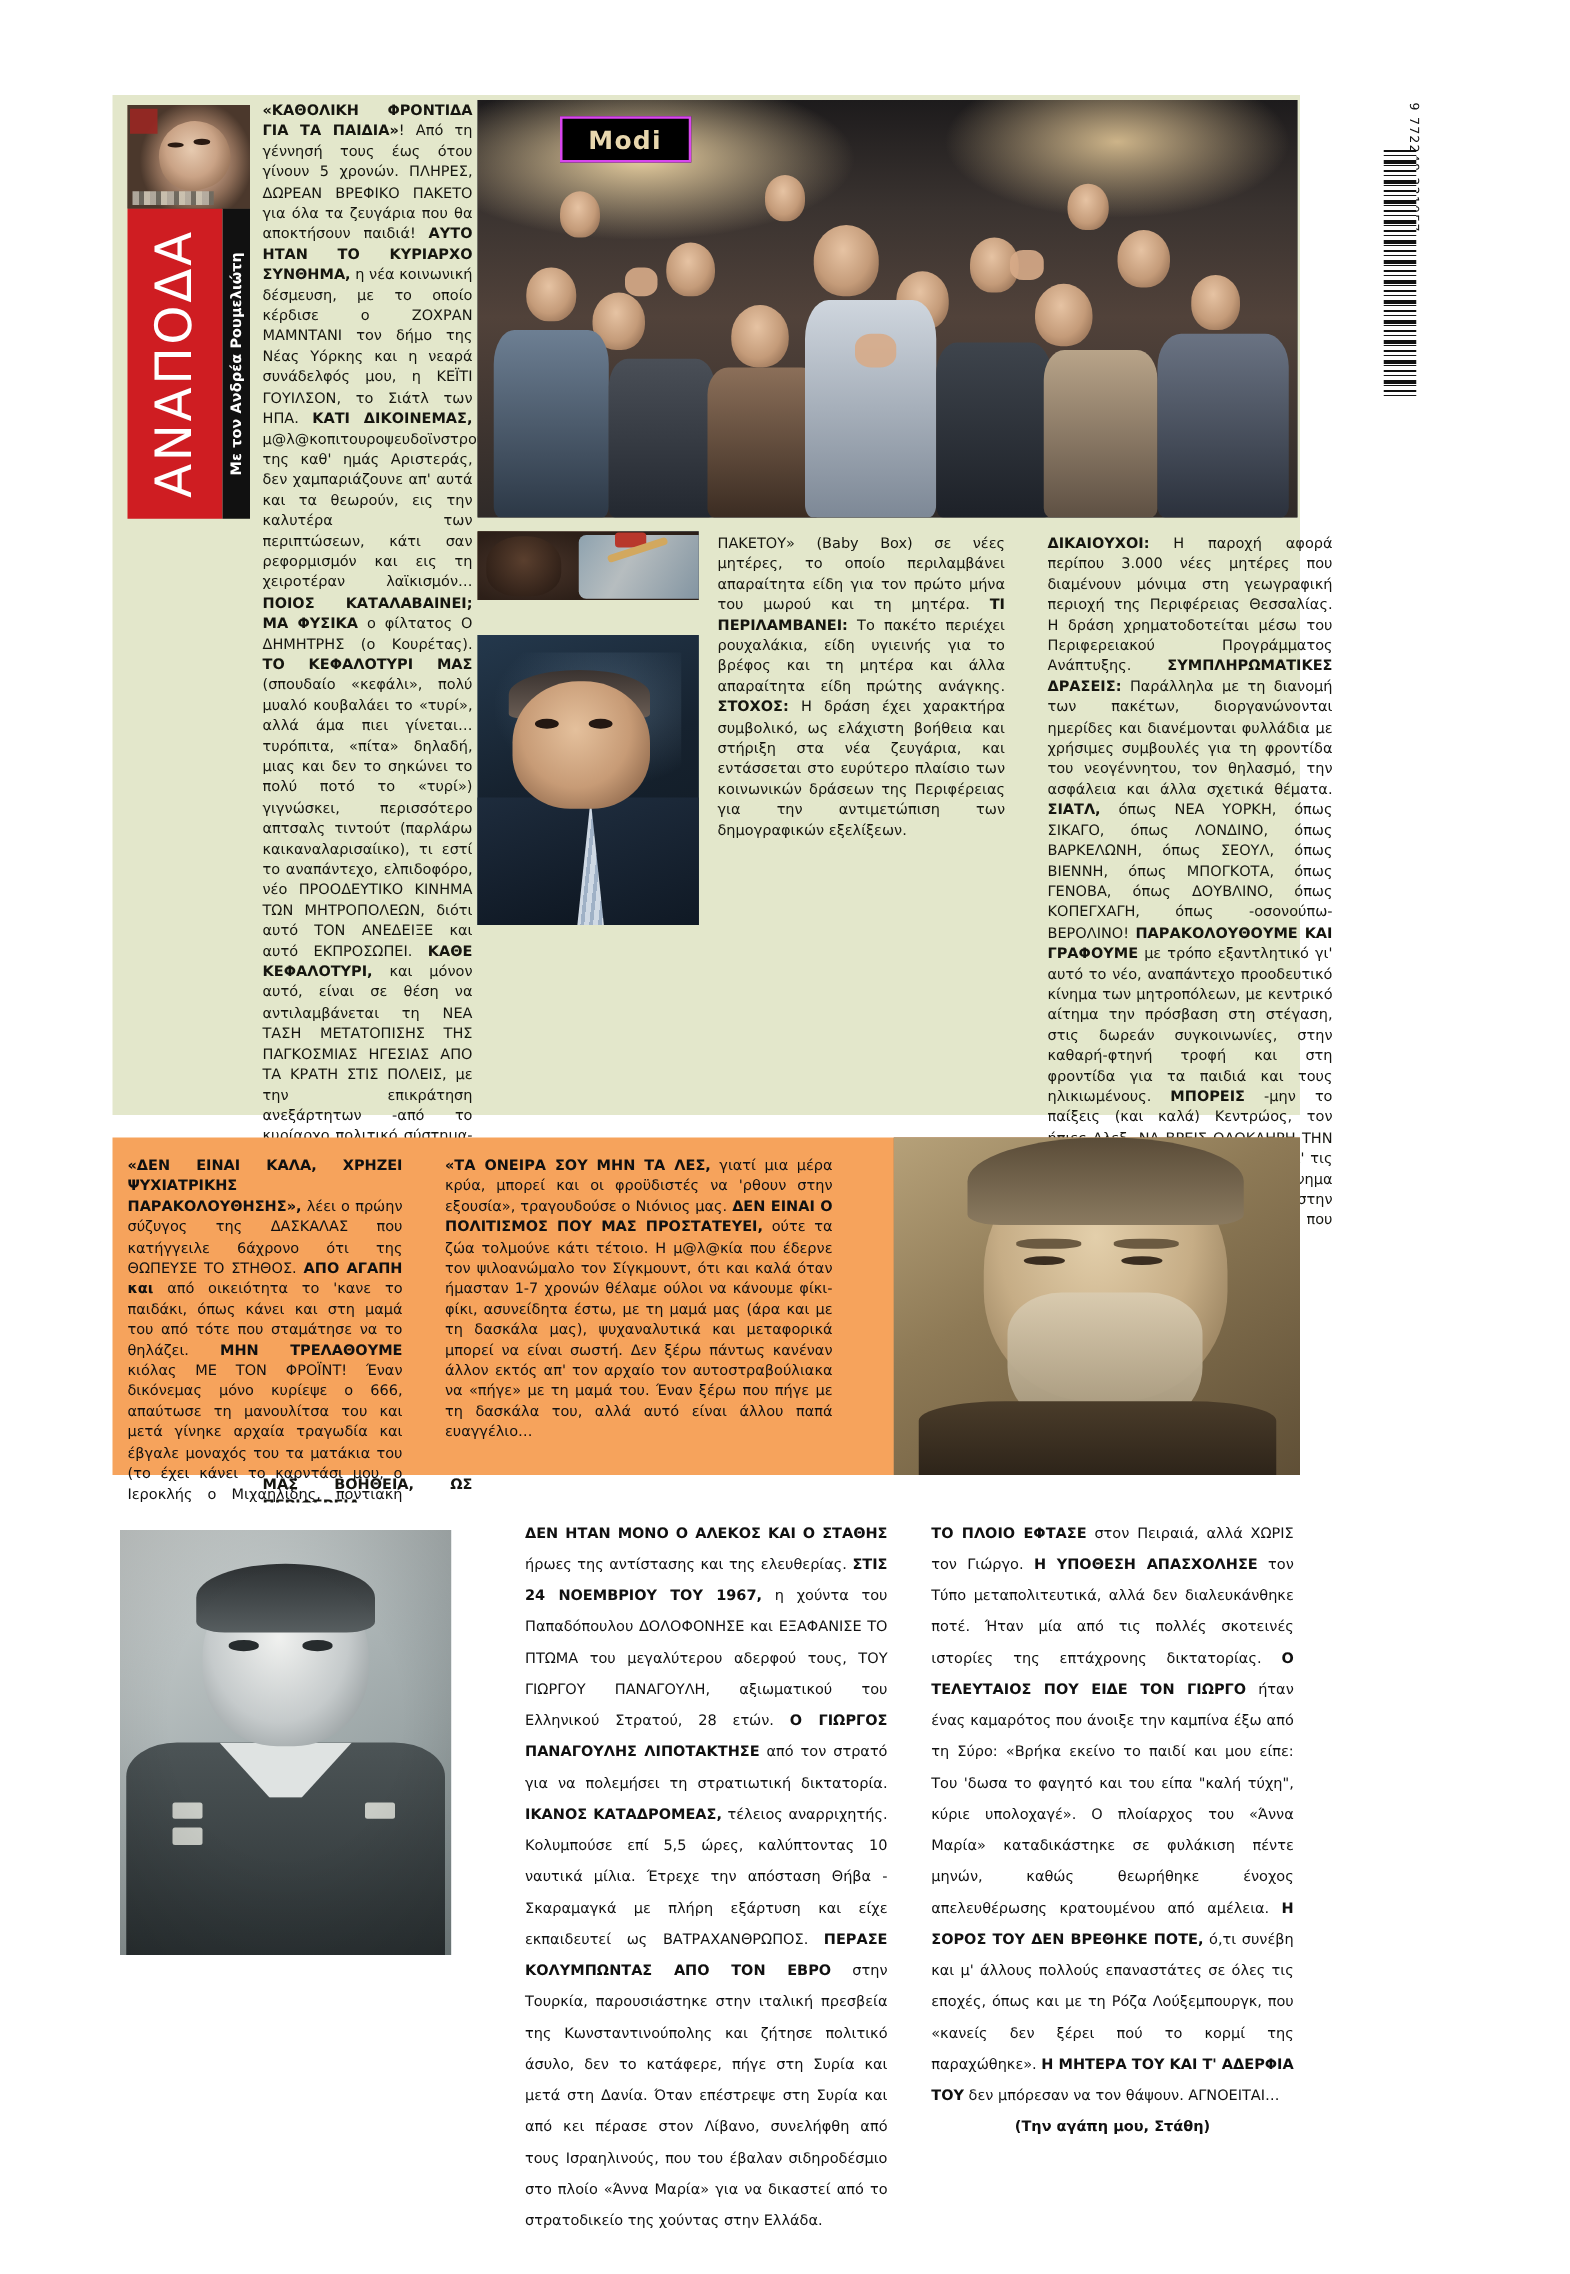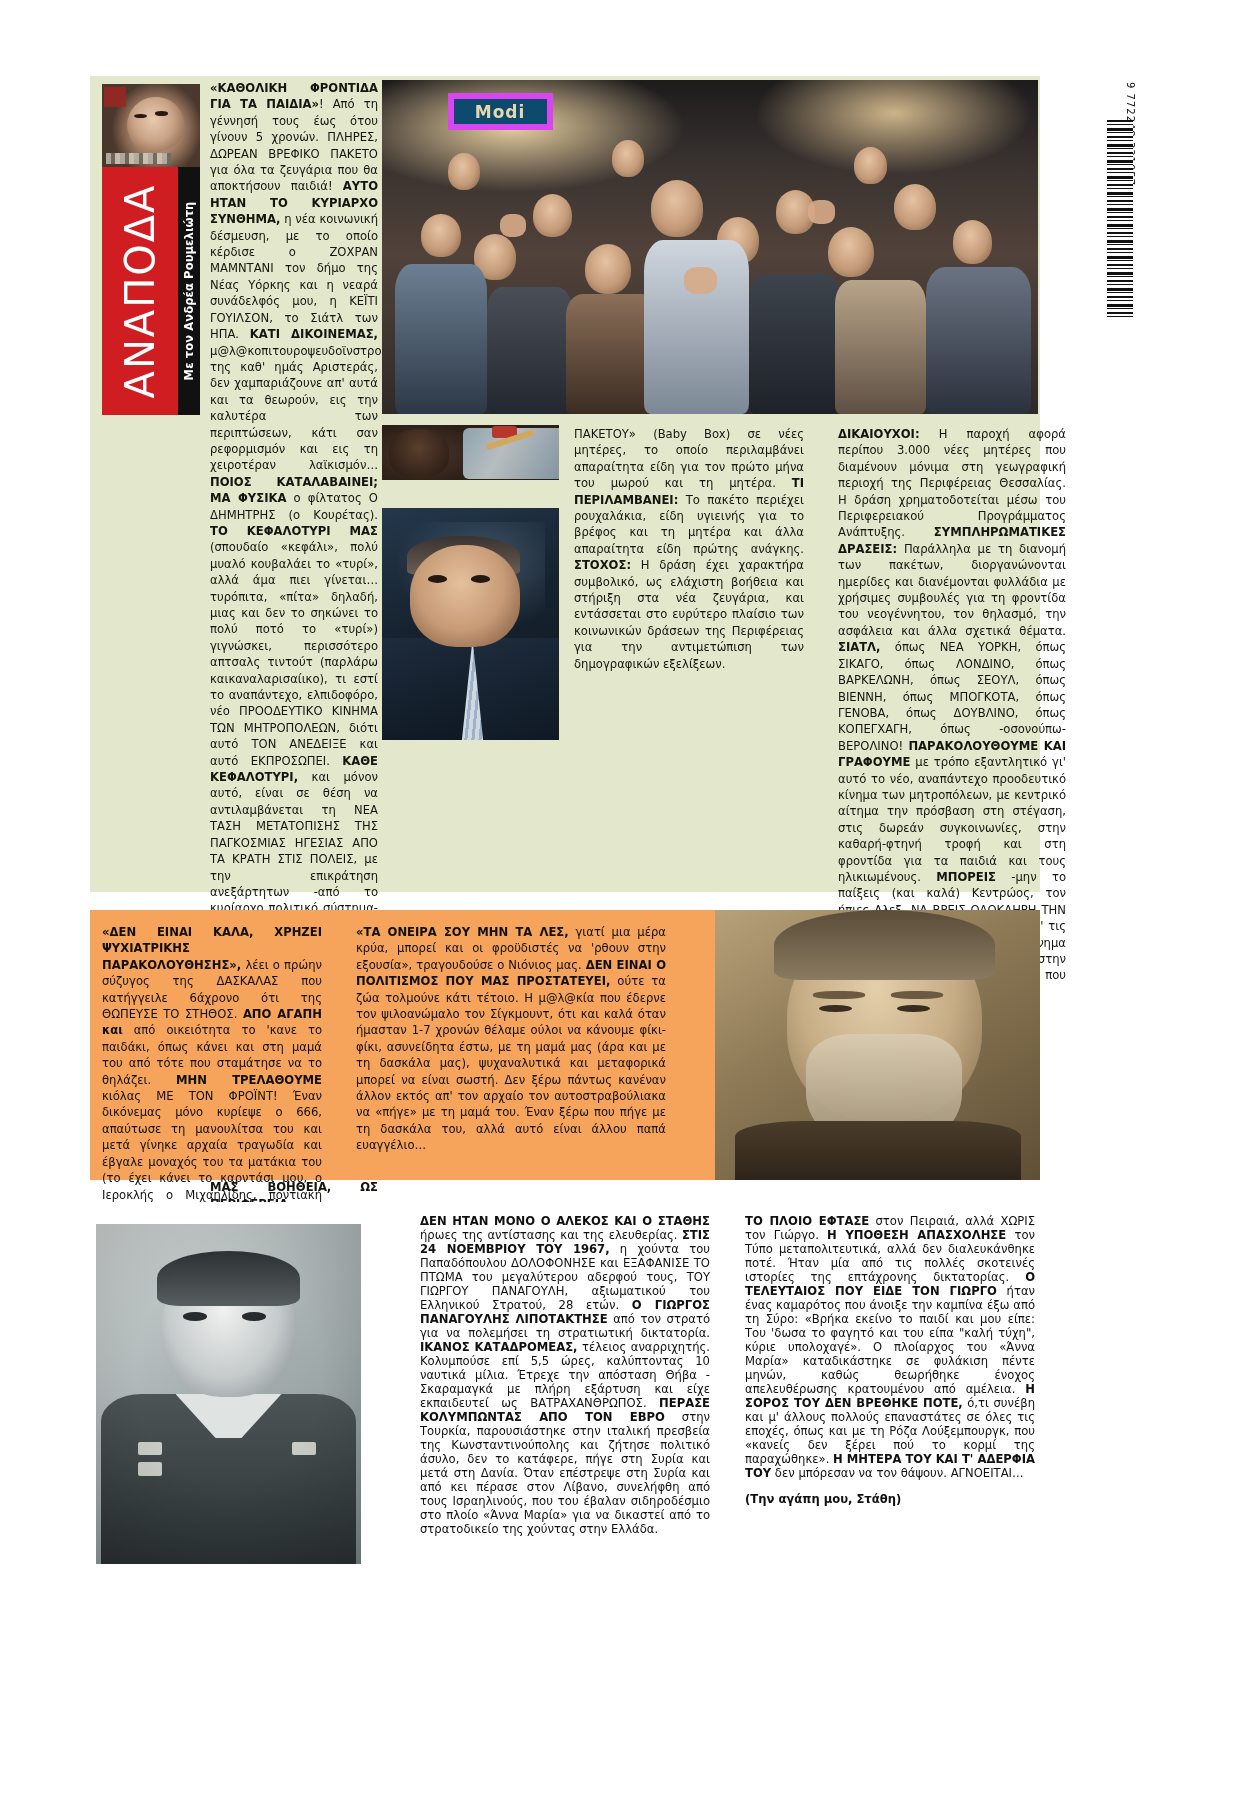--- a/index.html
+++ b/index.html
@@ -149,24 +149,24 @@
   
   .crowd-bg { position:absolute; inset:0;
     background:
       radial-gradient(ellipse 40% 30% at 20% 14%, #e8cfa0 0%, rgba(232,207,160,0) 65%),
       radial-gradient(ellipse 30% 26% at 78% 10%, #cdb489 0%, rgba(205,180,137,0) 70%),
       linear-gradient(180deg,#1d1b1c 0%, #3a3330 26%, #51423a 52%, #2f2a28 100%);
   }
   .crowd-sign {
     position:absolute; left:10%; top:4%;
     width:16%; height:11%;
-    background:#0c4a6e;
-    border:6px solid #d946ef;
+    background:#000000;
+    border:2px solid #d946ef;
     color:#e8d7ae;
-    font-size:17px; font-weight:bold;
+    font-size:20px; font-weight:bold;
     display:flex; align-items:center; justify-content:center;
     letter-spacing:1px;
   }
   .head {
     position:absolute; border-radius:50% 50% 45% 45%;
     background:radial-gradient(ellipse at 45% 35%, #e6c3a3 0%, #c49b79 55%, #7d5b43 100%);
   }
   .torso {
     position:absolute; border-radius:18% 18% 6% 6%;
   }
@@ -388,26 +388,26 @@
   .sol-vignette {
     position:absolute; inset:0;
     background:radial-gradient(ellipse 78% 72% at 50% 44%, rgba(0,0,0,0) 45%, rgba(0,0,0,.18) 100%);
   }
 
   #bot-col2 { position:absolute; left:330px; top:12px; width:290px; }
   #bot-col3 { position:absolute; left:655px; top:12px; width:290px; }
   .txt-bot {
     font-family:"DejaVu Sans", sans-serif;
     font-size:11.6px;
-    line-height:14px;
+    line-height:25px;
     color:#101010;
     text-align:justify;
     hyphens:auto;
   }
-  .signoff { font-weight:bold; text-align:left; display:block; margin-top:12px; }
+  .signoff { font-weight:bold; text-align:center; display:block; }
 </style>
 </head>
 <body>
 
 <div class="page">
 <div class="page-inner">
 
   <div class="sec-olive">
 
     <div class="masthead">

